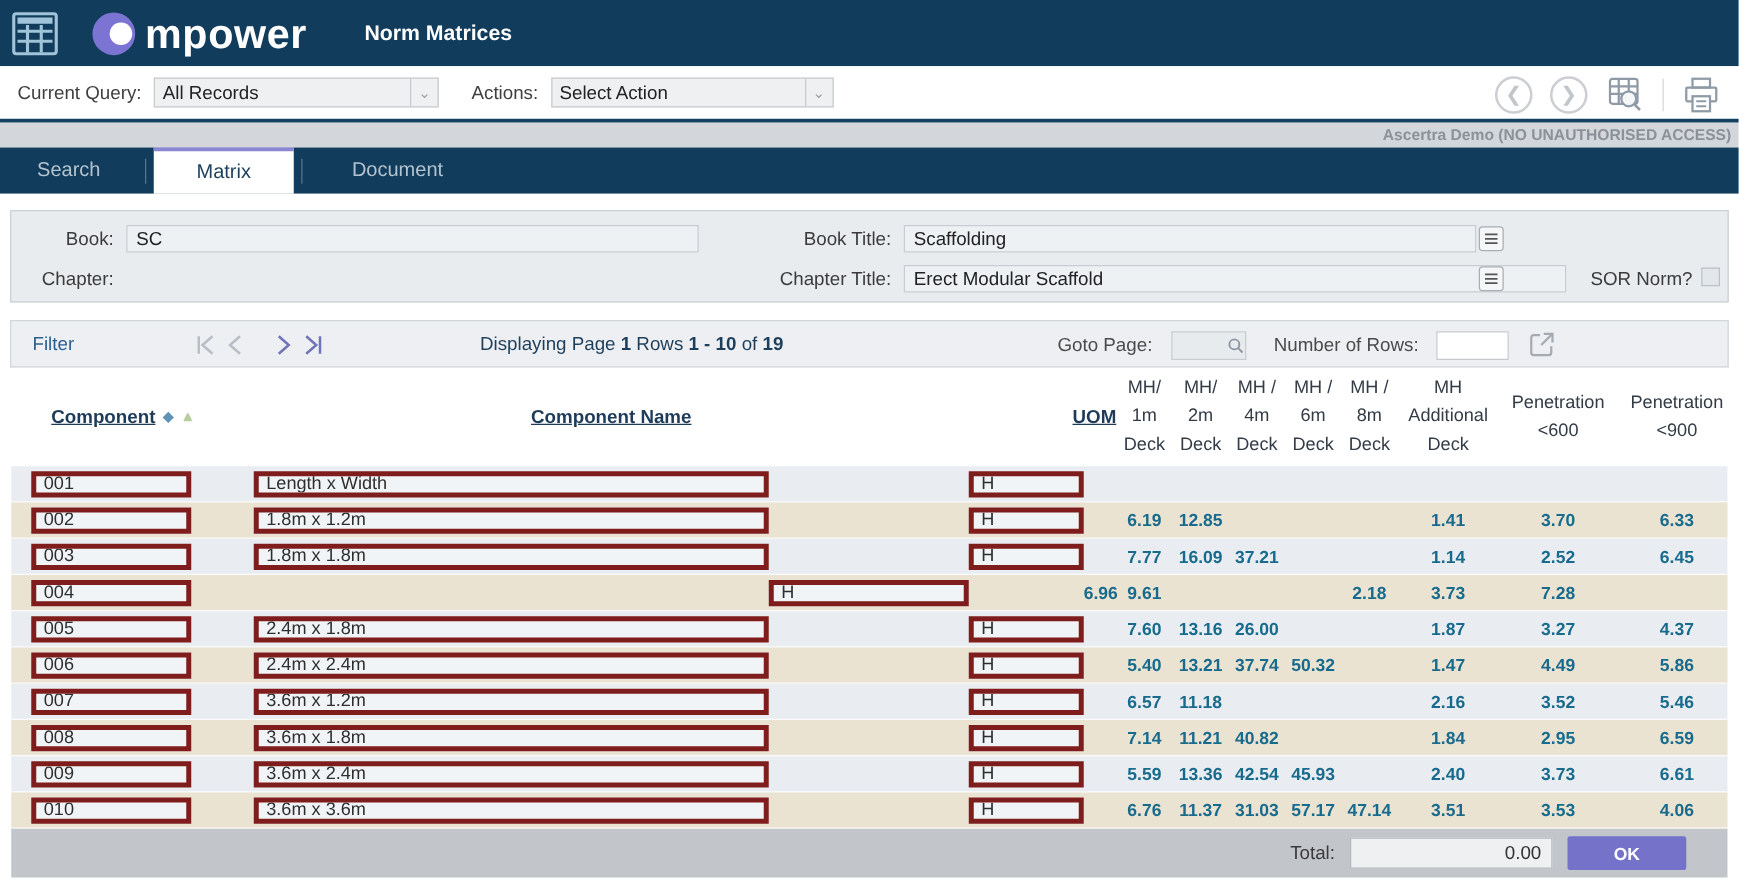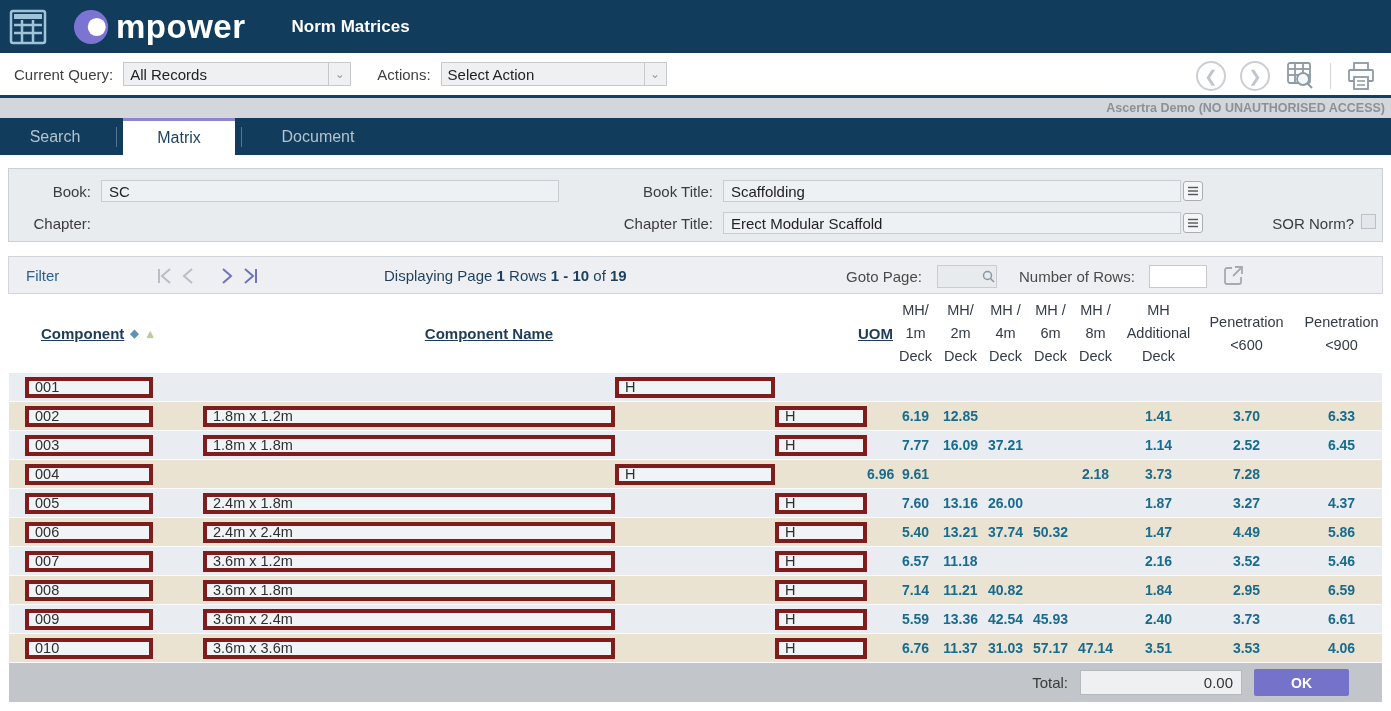--- a/index.html
+++ b/index.html
@@ -45,21 +45,21 @@
   .form-panel { margin: 0 8px; height: 74px; background: #e9ecef; border: 1px solid #cbd0d4; position: relative; }
   .f-label { position: absolute; font-size: 15px; color: #3b3b3b; text-align: right; }
   .f-input { position: absolute; height: 22px; background: #eef1f4; border: 1px solid #c9cdd2; font-size: 15px; color: #222; padding: 0 7px; font-family: "Liberation Sans", sans-serif; }
   .lab-book { left: 0; width: 82px; top: 14px; }
   .lab-chapter { left: 0; width: 82px; top: 46px; }
   .inp-book { left: 92px; width: 458px; top: 11px; }
   .inp-chapter { left: 92px; width: 458px; top: 43px; }
   .lab-booktitle { left: 560px; width: 144px; top: 14px; }
   .lab-chaptertitle { left: 560px; width: 144px; top: 46px; }
   .inp-booktitle { left: 714px; width: 458px; top: 11px; }
-  .inp-chaptertitle { left: 714px; width: 458px; top: 43px; }
+  .inp-chaptertitle { left: 714px; width: 530px; top: 43px; }
   .list-btn { position: absolute; width: 20px; height: 20px; background: #f4f6f8; border: 1px solid #a9aeb4; border-radius: 3px; display: flex; align-items: center; justify-content: center; }
   .lb1 { left: 1174px; top: 12px; } .lb2 { left: 1174px; top: 44px; }
   .lab-sor { left: 1255px; width: 90px; top: 46px; }
   .sor-check { position: absolute; left: 1352px; top: 45px; width: 15px; height: 15px; background: #e3e6ea; border: 1px solid #bcc1c6; }
 
   
   .filter-bar { margin: 0 8px; height: 38px; background: #edeff2; border: 1px solid #d2d6da; position: relative; }
   .filter-link { position: absolute; left: 17px; top: 10px; font-size: 15px; color: #2d6090; }
   .pager-icons { position: absolute; left: 144px; top: 7px; display: flex; align-items: center; }
   .pager-icons svg { display: block; }
@@ -293,20 +293,21 @@
       <div class="hcell">
         <span>Penetration</span>
         <span>&lt;900</span>
       </div>
     </div>
   <div class="tbody">
   <div class="trow grid-cols">
     <div></div>
     <input class="cell-input" value="001" style="">
     <div></div>
+    <input class="cell-input" value="Length x Width" style="">
     <div></div>
     <input class="cell-input" value="H" style="">
     <div></div>
     <div class="num"></div>
     <div class="num"></div>
     <div class="num"></div>
     <div class="num"></div>
     <div class="num"></div>
     <div class="num"></div>
     <div class="num"></div>

